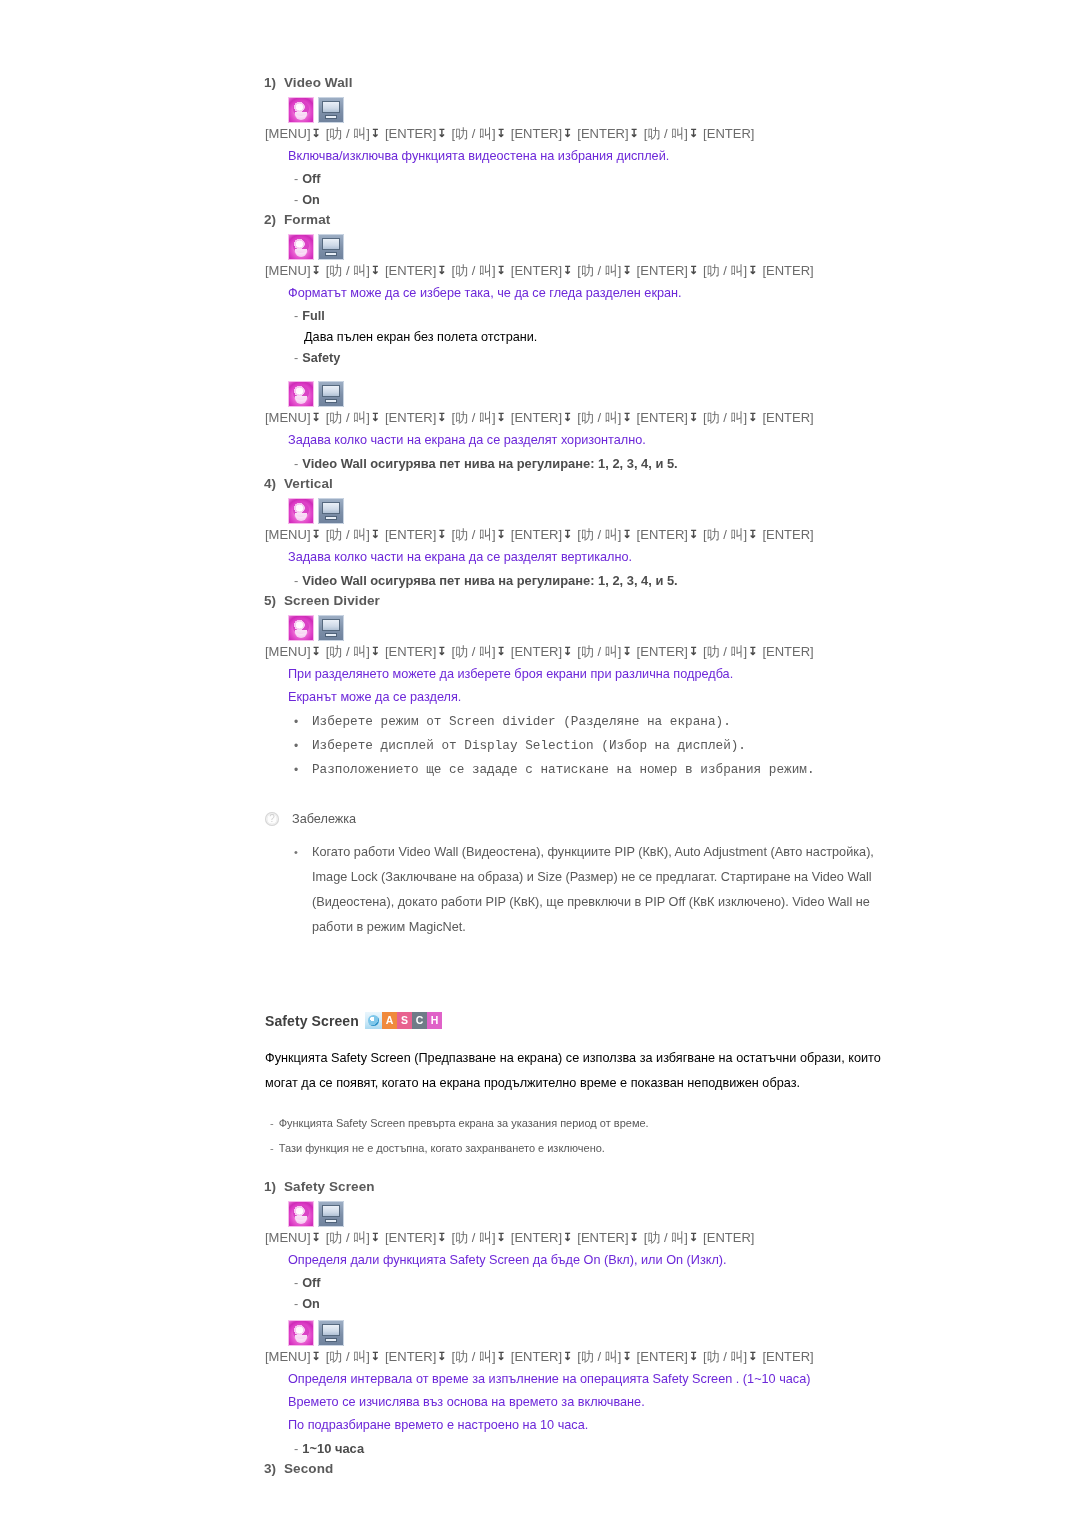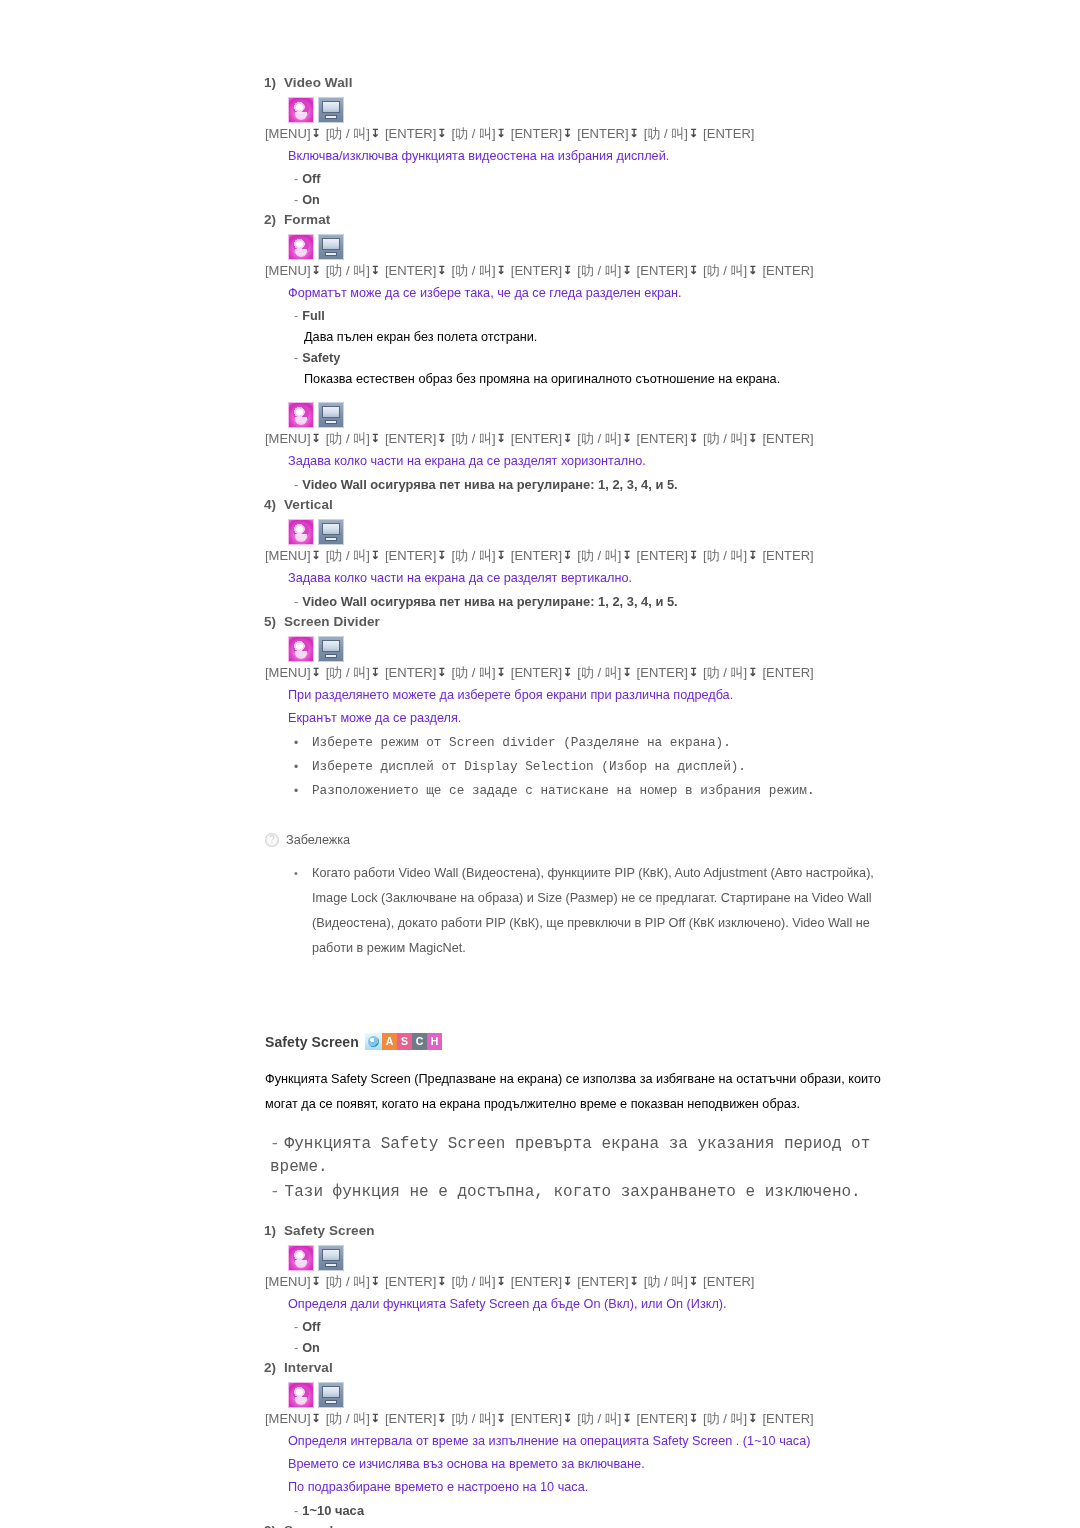--- a/index.html
+++ b/index.html
@@ -181,21 +181,21 @@
     text-align: left;
     font-size: 12px;
   }
   .bul .txt { flex: 1 1 auto; font-family: Liberation Mono, monospace; }
 
   
   .note {
     margin: 30px 0 4px 1px;
     display: flex;
     align-items: center;
-    gap: 7px;
+    gap: 13px;
   }
   .note-ico {
     width: 14px; height: 14px;
     border-radius: 50%;
     box-shadow: inset 0 0 0 1px #d6d6d6;
     background:
       radial-gradient(circle at 50% 50%, #fdfdfd 0 45%, #f0f0f0 46% 100%);
     position: relative;
   }
   .note-ico::after {
@@ -270,24 +270,23 @@
 
   .sect-para {
     margin: 17px 0 0 1px;
     width: 620px;
     font-size: 12.7px;
     line-height: 25px;
     color: #000000;
   }
   .sect-dash {
     margin: 16px 0 0 6px;
-    font-size: 16px;
+    font-size: 11px;
     line-height: 23px;
     color: #595959;
-    font-family: Liberation Mono, monospace;
   }
   .sect-dash .d { color: #7a7a7a; padding-right: 5px; }
 
   .spacer-7 { height: 7px; }
   .spacer-18 { height: 18px; }
 </style>
 </head>
 <body>
 
 <div class="page">
@@ -317,21 +316,20 @@
         <div class="ic ic-magenta"></div>
         <div class="ic ic-blue"></div>
       </div>
       <div class="seq">
         <span class="k">[MENU]</span><span class="arw">↧</span><span class="sp"></span><span class="k">[叻 / 叫]</span><span class="arw">↧</span><span class="sp"></span><span class="k">[ENTER]</span><span class="arw">↧</span><span class="sp"></span><span class="k">[叻 / 叫]</span><span class="arw">↧</span><span class="sp"></span><span class="k">[ENTER]</span><span class="arw">↧</span><span class="sp"></span><span class="k">[叻 / 叫]</span><span class="arw">↧</span><span class="sp"></span><span class="k">[ENTER]</span><span class="arw">↧</span><span class="sp"></span><span class="k">[叻 / 叫]</span><span class="arw">↧</span><span class="sp"></span><span class="k">[ENTER]</span>
       </div>
       <p class="para">Форматът може да се избере така, че да се гледа разделен екран.</p>
       <div class="dash"><span class="d">-</span><b>Full</b></div>
       <p class="dash-desc">Дава пълен екран без полета отстрани.</p>
       <div class="dash"><span class="d">-</span><b>Safety</b></div>
-      <p class="dash-desc">Показва естествен образ без промяна на оригиналното съотношение на екрана.</p>
     </div>
 
     <div class="spacer-7"></div>
 
     <div class="item">
       <div class="icon-pair">
         <div class="ic ic-magenta"></div>
         <div class="ic ic-blue"></div>
       </div>
       <div class="seq">
@@ -418,23 +416,20 @@
       </div>
       <div class="seq">
         <span class="k">[MENU]</span><span class="arw">↧</span><span class="sp"></span><span class="k">[叻 / 叫]</span><span class="arw">↧</span><span class="sp"></span><span class="k">[ENTER]</span><span class="arw">↧</span><span class="sp"></span><span class="k">[叻 / 叫]</span><span class="arw">↧</span><span class="sp"></span><span class="k">[ENTER]</span><span class="arw">↧</span><span class="sp"></span><span class="k">[ENTER]</span><span class="arw">↧</span><span class="sp"></span><span class="k">[叻 / 叫]</span><span class="arw">↧</span><span class="sp"></span><span class="k">[ENTER]</span>
       </div>
       <p class="para">Определя дали функцията Safety Screen да бъде On (Вкл), или On (Изкл).</p>
       <div class="dash"><span class="d">-</span><b>Off</b></div>
       <div class="dash"><span class="d">-</span><b>On</b></div>
     </div>
 
     <div class="item">
-      <div class="item-head">
-        <span class="num">2)</span><span class="lbl">Interval</span>
-      </div>
       <div class="icon-pair">
         <div class="ic ic-magenta"></div>
         <div class="ic ic-blue"></div>
       </div>
       <div class="seq">
         <span class="k">[MENU]</span><span class="arw">↧</span><span class="sp"></span><span class="k">[叻 / 叫]</span><span class="arw">↧</span><span class="sp"></span><span class="k">[ENTER]</span><span class="arw">↧</span><span class="sp"></span><span class="k">[叻 / 叫]</span><span class="arw">↧</span><span class="sp"></span><span class="k">[ENTER]</span><span class="arw">↧</span><span class="sp"></span><span class="k">[叻 / 叫]</span><span class="arw">↧</span><span class="sp"></span><span class="k">[ENTER]</span><span class="arw">↧</span><span class="sp"></span><span class="k">[叻 / 叫]</span><span class="arw">↧</span><span class="sp"></span><span class="k">[ENTER]</span>
       </div>
       <p class="para">Определя интервала от време за изпълнение на операцията Safety Screen . (1~10 часа)</p>
       <p class="para">Времето се изчислява въз основа на времето за включване.</p>
       <p class="para">По подразбиране времето е настроено на 10 часа.</p>

